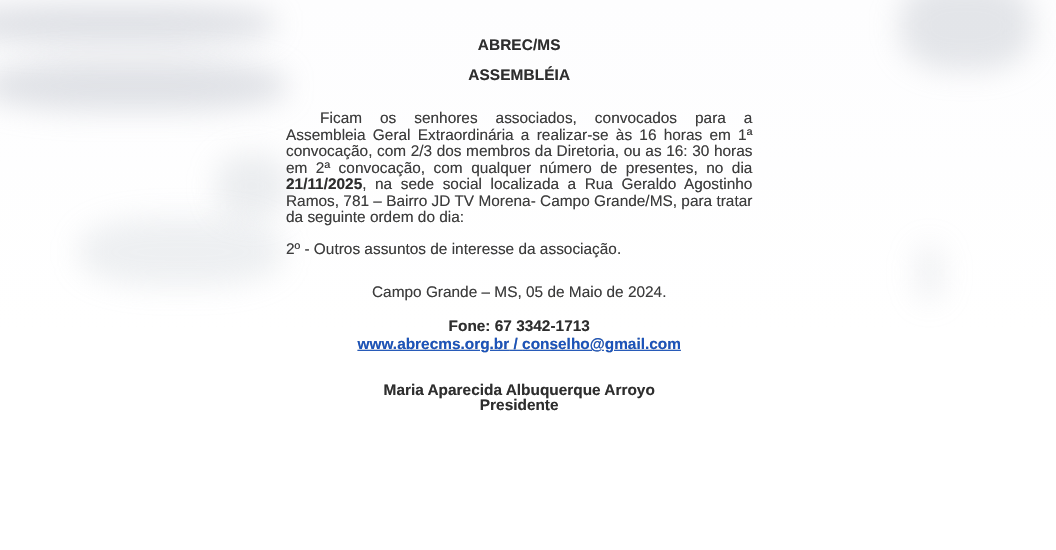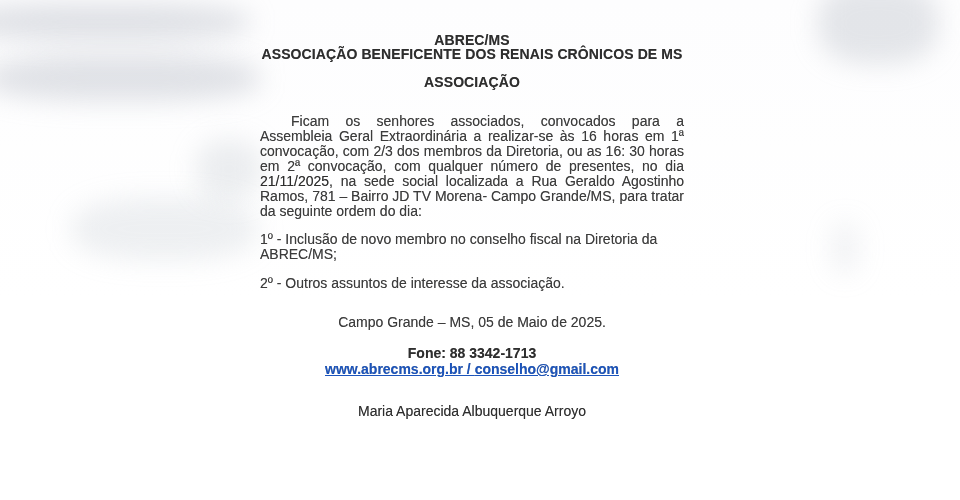--- a/index.html
+++ b/index.html
@@ -52,21 +52,21 @@
   }
   .h-assembly   { margin-top: 14px; }
   .h-convoc     { margin-top: 14px; }
   .para {
     margin-top: 25px;
     text-align: justify;
     text-indent: 31px;
     line-height: 15px;
     color: #3c3c3c;
   }
-  .para .bold-date { font-weight: normal; color: #2d2d2d; margin-top: 16px; }
+  .para .bold-date { font-weight: bold; color: #2d2d2d; margin-top: 16px; }
   .agenda {
     margin-top: 13px;
     text-align: left;
     line-height: 15px;
     color: #3c3c3c;
   }
   .agenda.second { margin-top: 14px; }
   .centerline {
     text-align: center;
     line-height: 15px;
@@ -75,54 +75,53 @@
   .dateline  { margin-top: 24px; }
   .address   { margin-top: 27px; }
   .phone     { margin-top: 16px; font-weight: bold; color: #2e2e2e; }
   .links     { margin-top: 1px; font-weight: bold; }
   .links a, .links .sep {
     color: #1b54bc;
     text-decoration: underline;
     text-align: center;
   }
   .links a { cursor: pointer; }
-  .signature { margin-top: 27px; font-weight: normal; color: #2e2e2e; line-height: 14px; }
+  .signature { margin-top: 27px; font-weight: bold; color: #2e2e2e; line-height: 14px; }
   .sig-role  { margin-top: 0; }
 </style>
 </head>
 <body>
 
 <div class="canvas">
 
   <div class="blob blob-a"></div>
   <div class="blob blob-b"></div>
   <div class="blob blob-c"></div>
   <div class="blob blob-d"></div>
   <div class="blob blob-e"></div>
   <div class="blob blob-f"></div>
 
   <div class="doc">
 
     <div class="hline">ABREC/MS</div>
 
-    <div class="hline">ASSOCIAÇÃO BENEFICENTE DOS RENAIS CRÔNICOS DE MS</div>
 
 
-    <div class="hline h-convoc">ASSOCIAÇÃO</div>
+    <div class="hline h-convoc">ASSEMBLÉIA</div>
 
     <div class="para"><span>Ficam os senhores associados, convocados para a Assembleia Geral Extraordinária a realizar-se às 16 horas em 1ª convocação, com 2/3 dos membros da Diretoria, ou as 16: 30 horas em 2ª convocação, com qualquer número de presentes, no dia </span><span class="bold-date">21/11/2025</span><span>, na sede social localizada a Rua Geraldo Agostinho Ramos, 781 – Bairro JD TV Morena- Campo Grande/MS, para tratar da seguinte ordem do dia:</span></div>
 
-    <div class="agenda">1º - Inclusão de novo membro no conselho fiscal na Diretoria da ABREC/MS;</div>
 
     <div class="agenda second">2º - Outros assuntos de interesse da associação.</div>
 
-    <div class="centerline dateline">Campo Grande – MS, 05 de Maio de 2025.</div>
+    <div class="centerline dateline">Campo Grande – MS, 05 de Maio de 2024.</div>
 
 
-    <div class="centerline phone">Fone: 88 3342-1713</div>
+    <div class="centerline phone">Fone: 67 3342-1713</div>
 
     <div class="centerline links"><a>www.abrecms.org.br</a><span class="sep"> / </span><a>conselho@gmail.com</a></div>
 
     <div class="centerline signature">Maria Aparecida Albuquerque Arroyo</div>
 
+    <div class="centerline signature sig-role">Presidente</div>
 
   </div>
 </div>
 
 </body></html>

